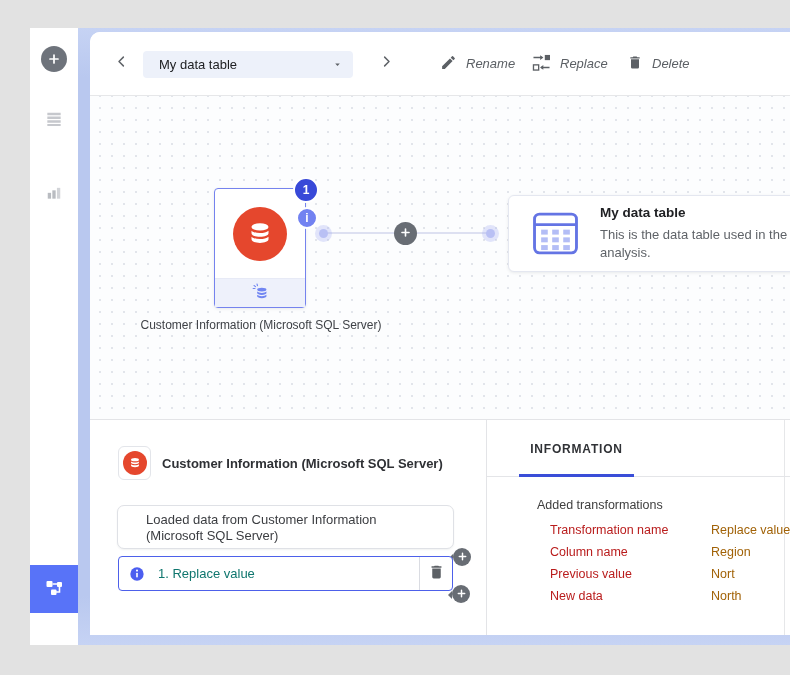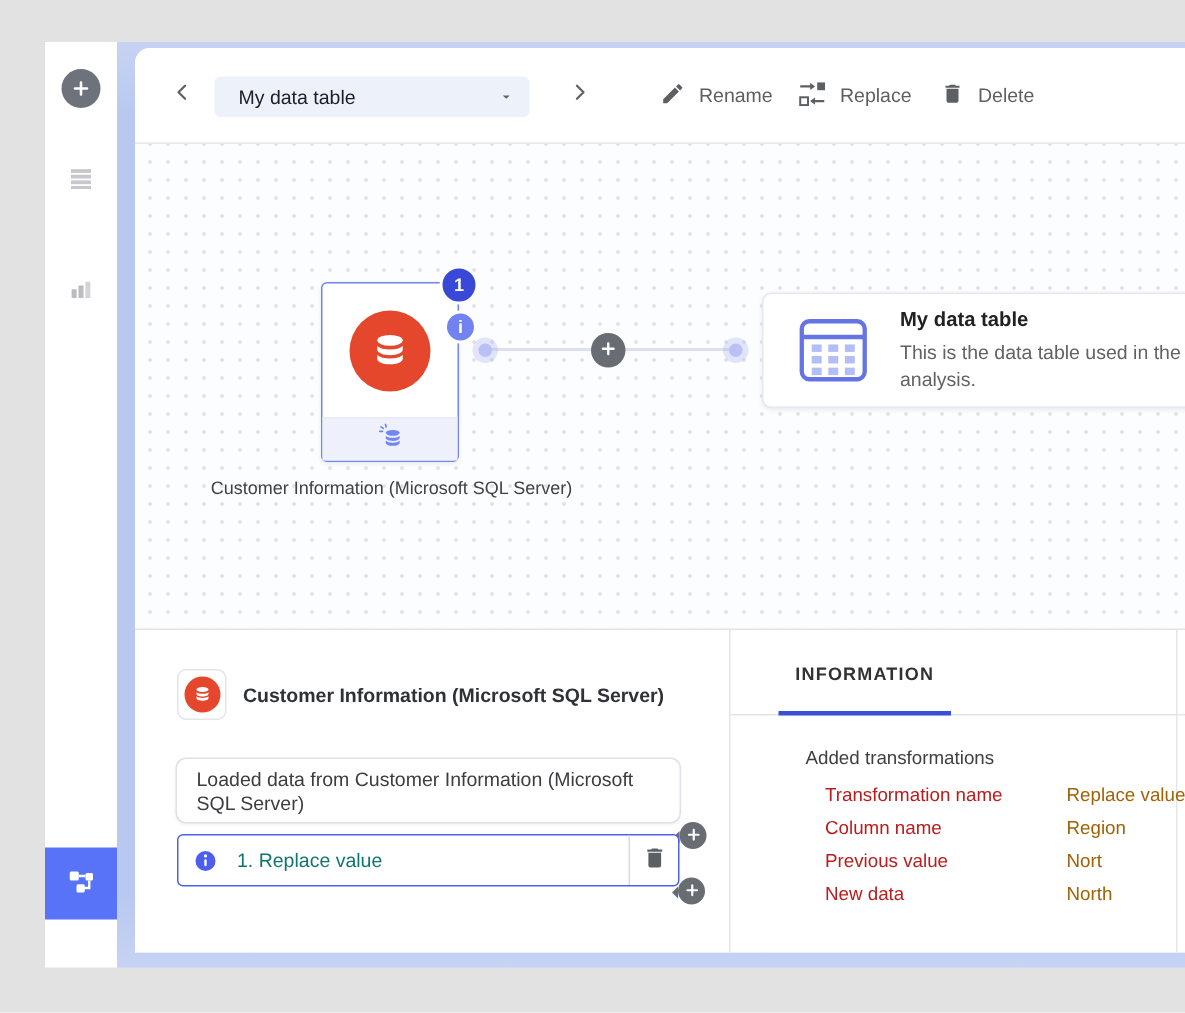--- a/index.html
+++ b/index.html
@@ -40,21 +40,21 @@
   .nav-prev { position:absolute; left:19px; top:19px; width:24px; height:24px; }
   .nav-next { position:absolute; left:284px; top:19px; width:24px; height:24px; }
   .table-select {
     position:absolute; left:53px; top:19px; width:210px; height:27px;
     background:#edf1fa; border:none; border-radius:4px; cursor:pointer;
     display:flex; align-items:center; padding:0 10px 0 16px;
     font-size:13px; color:#202124; font-family:inherit;
   }
   .table-select .caret { margin-left:auto; display:flex; }
   .tb-act { position:absolute; top:0; height:63px; display:flex; align-items:center; gap:9px;
-            background:none; border:none; cursor:pointer; font-family:inherit; font-size:13px; color:#5c6065; }
+            background:none; border:none; cursor:pointer; font-family:inherit; font-size:13px; color:#5c6065;font-style:italic; }
   .tb-rename { left:350px; }
   .tb-replace { left:442px; }
   .tb-delete { left:537px; }
 
   
   .canvas { position:absolute; left:0; top:64px; width:700px; height:323px;
             background-color:#fcfdfe;
             background-image:radial-gradient(#e2e5eb 1.3px, transparent 1.45px);
             background-size:12px 12px; background-position:4px 6px; }
   .node-card {
@@ -104,21 +104,21 @@
   .src-chip { position:absolute; left:28px; top:26px; width:33px; height:34px;
               background:#fff; border:1px solid #e3e5ea; border-radius:6px;
               display:flex; align-items:center; justify-content:center; }
   .chip-circle { width:24px; height:24px; border-radius:50%; background:#e5472d;
                  display:flex; align-items:center; justify-content:center; }
   .src-title { position:absolute; left:72px; top:36px; font-size:13px; font-weight:bold; color:#2f3135; }
 
   .loaded-box { position:absolute; left:27px; top:85px; width:337px; height:44px;
                 background:#fff; border:1px solid #dfe1e6; border-radius:7px;
                 box-shadow:0 1px 2px rgba(60,64,67,.07);
-                padding:6px 13px; font-size:13px; line-height:1.25; color:#3b3d41; cursor:pointer; }
+                padding:6px 28px; font-size:13px; line-height:1.25; color:#3b3d41; cursor:pointer; }
   .step-row { position:absolute; left:28px; top:136px; width:335px; height:35px;
               background:#fff; border:1.5px solid #4d60ea; border-radius:4px; cursor:pointer;
               display:flex; align-items:center; }
   .step-row .info-ic { margin-left:10px; flex:none; display:flex; }
   .step-row .step-text { margin-left:13px; font-size:13px; color:#0f766e; }
   .step-sep { margin-left:auto; width:1px; height:33px; background:#dadce2; }
   .step-trash { width:32px; height:33px; background:none; border:none; cursor:pointer;
                 display:flex; align-items:center; justify-content:center; }
   .plus-sm { position:absolute; width:18px; height:18px; border-radius:50%; background:#686d74;
              border:none; cursor:pointer; display:flex; align-items:center; justify-content:center; }

